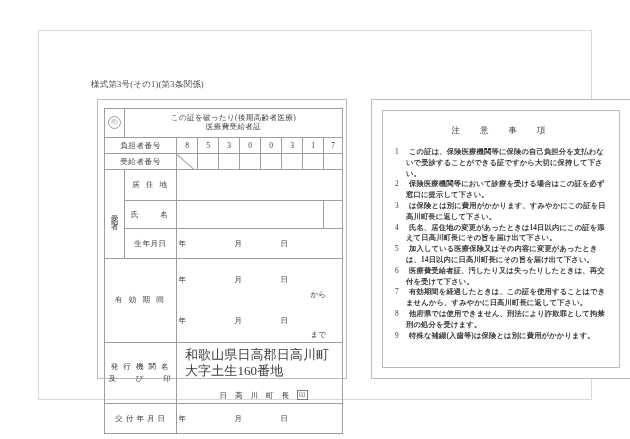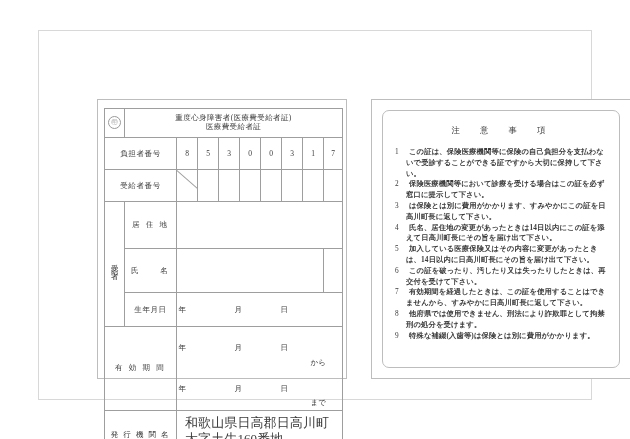--- a/index.html
+++ b/index.html
@@ -47,21 +47,21 @@
   }
   .card-left  { left: 58px;  top: 68px; width: 250px; height: 280px; }
   .card-right { left: 332px; top: 68px; width: 260px; height: 280px; }
 
   .card-inner {
     position: absolute;
     box-sizing: border-box;
     border: 1px solid #bdbdbd;
   }
   .inner-left  { left: 6px; top: 8px; right: 6px; bottom: 28px; border: none; }
-  .inner-right { left: 10px; top: 10px; right: 10px; bottom: 10px; border-radius: 7px; }
+  .inner-right { left: 10px; top: 10px; right: 10px; bottom: 10px; }
 
   
   table.cert {
     border-collapse: collapse;
     width: 100%;
     height: 100%;
     table-layout: fixed;
   }
   table.cert td {
     border: 1px solid #9e9e9e;
@@ -89,21 +89,21 @@
     height: 11px;
     border: 1px solid #9a9a9a;
     border-radius: 50%;
     line-height: 10px;
     font-size: 7px;
     color: #8b8b8b;
   }
 
   .lbl {
     letter-spacing: 2.2px;
-    padding: 8px 2px !important;
+    padding: 0 2px !important;
     white-space: nowrap;
   }
   .lbl-tight { letter-spacing: 0.6px; }
 
   .digit { font-size: 8px; letter-spacing: 0; }
 
   
   .slash {
     position: relative;
     overflow: hidden;
@@ -215,20 +215,21 @@
     text-indent: 3px;
     letter-spacing: 0.15px;
     font-weight: bold;
   }
 </style>
 </head>
 <body>
 
 <div class="page">
 
+  <div class="form-no">様式第3号(その1)(第3条関係)</div>
 
   <div class="card card-left">
     <div class="card-inner inner-left">
       <table class="cert">
         <colgroup>
           <col style="width:20px">
             <col style="width:52px">
           <col style="width:21px">
             <col style="width:21px">
             <col style="width:21px">
@@ -238,21 +239,21 @@
             <col style="width:21px">
             <col style="width:19px">
         </colgroup>
 
         <tbody>
             <tr>
           <td class="seal-cell">
             <span class="seal-glyph">㊞</span>
           </td>
           <td class="title-cell" colspan="9">
-            <div>重度心身障害者(医療費受給者証)</div>
+            <div>この証を破ったり(後期高齢者医療)</div>
             <div>医療費受給者証</div>
           </td>
         </tr>
 
         <tr>
           <td class="lbl lbl-tight" colspan="2" style="height:15px">負担者番号</td>
           <td class="digit">8</td>
           <td class="digit">5</td>
           <td class="digit">3</td>
           <td class="digit">0</td>
@@ -370,21 +371,21 @@
         <li class="notice-item">
           <span class="notice-num">4</span>
           <span class="notice-text">氏名、居住地の変更があったときは14日以内にこの証を添えて日高川町長にその旨を届け出て下さい。</span>
         </li>
         <li class="notice-item">
           <span class="notice-num">5</span>
           <span class="notice-text">加入している医療保険又はその内容に変更があったときは、14日以内に日高川町長にその旨を届け出て下さい。</span>
         </li>
         <li class="notice-item">
           <span class="notice-num">6</span>
-          <span class="notice-text">この証を破ったり、汚したり又は失ったりしたときは、再交付を受けて下さい。</span>
+          <span class="notice-text">医療費受給者証、汚したり又は失ったりしたときは、再交付を受けて下さい。</span>
         </li>
         <li class="notice-item">
           <span class="notice-num">7</span>
           <span class="notice-text">有効期間を経過したときは、この証を使用することはできませんから、すみやかに日高川町長に返して下さい。</span>
         </li>
         <li class="notice-item">
           <span class="notice-num">8</span>
           <span class="notice-text">他府県では使用できません、刑法により詐欺罪として拘禁刑の処分を受けます。</span>
         </li>
         <li class="notice-item">

